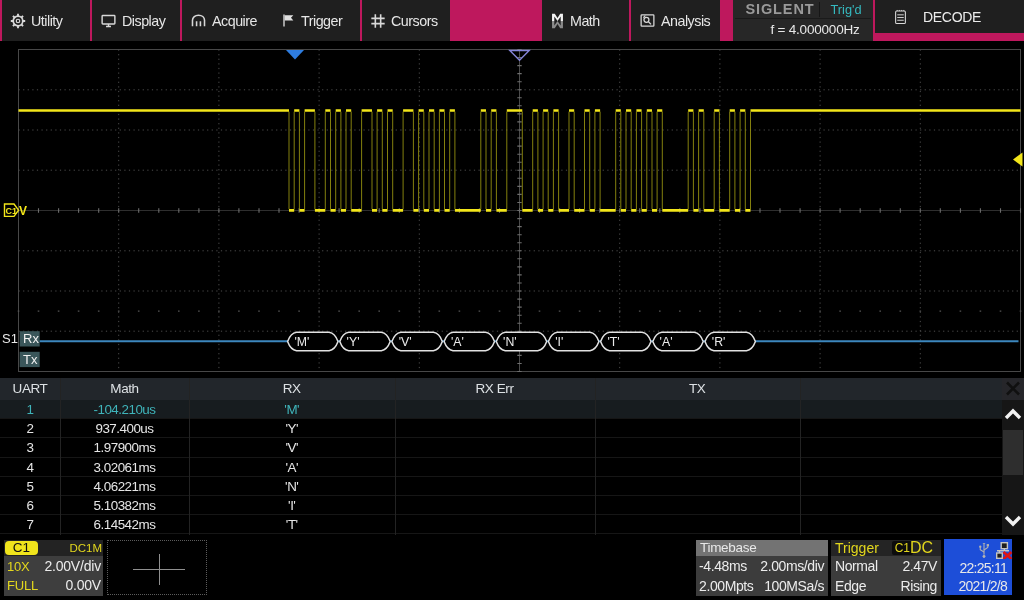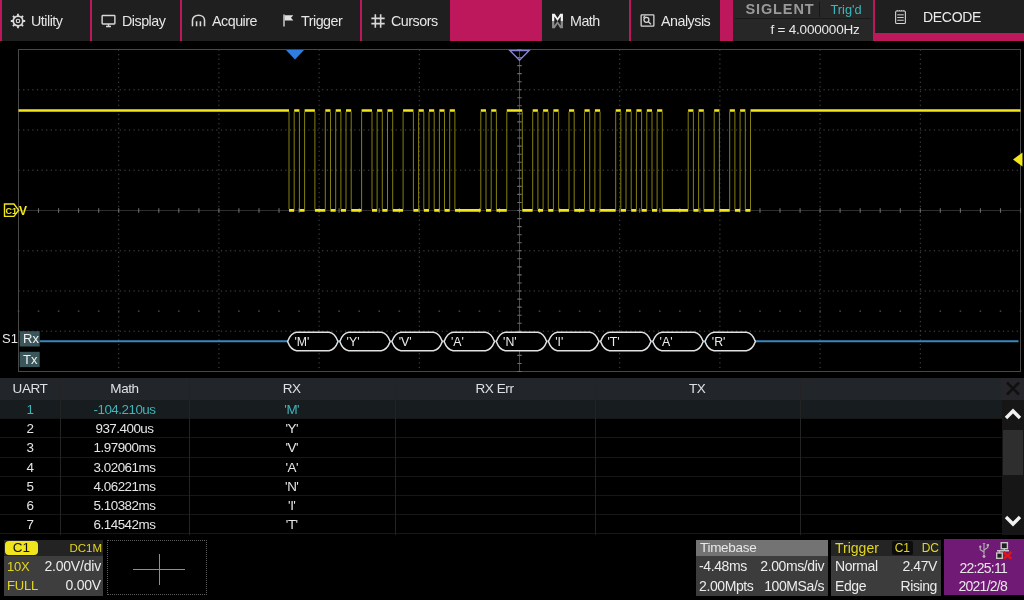--- a/index.html
+++ b/index.html
@@ -43,22 +43,22 @@
 .wval{position:absolute;right:2px;color:#ececec}
 #emptybox{position:absolute;left:107px;top:1.5px;width:100px;height:55px;border:1px dotted #5c5c5c}
 #tbbox{position:absolute;left:696px;top:2px;width:132px;height:56px;background:#3c3c3c}
 #tbhead{position:absolute;left:0;top:0;width:132px;height:16px;background:#737373;color:#e8e8e8;font-size:13.5px;letter-spacing:-0.3px;line-height:16px;padding-left:4px}
 .tbrow{position:absolute;left:0;width:132px;height:18.5px;line-height:18.5px;font-size:14px;letter-spacing:-0.4px;color:#ececec}
 .tl{position:absolute;left:3px}.tr{position:absolute;right:4px}
 #trgbox{position:absolute;left:831px;top:2px;width:110px;height:56px;background:#3c3c3c}
 #trghead{position:absolute;left:0;top:0;width:110px;height:16px;background:#242424}
 #trglab{position:absolute;left:4px;top:0;color:#e3d71d;font-size:14px;line-height:16px}
 #trgsrc{position:absolute;right:28px;top:1px;background:#0c0c0c;color:#e3d71d;font-size:12px;line-height:14px;padding:0 3px;border-radius:2px}
-#trgcpl{position:absolute;right:2px;top:1px;color:#e3d71d;font-size:12px;line-height:14px}
-#clock{position:absolute;left:944px;top:0.5px;width:80px;height:56px;background:#701a75;color:#e8e8e8;font-size:14px;letter-spacing:-0.75px}
+#trgcpl{position:absolute;right:8px;top:1px;color:#e3d71d;font-size:16px;line-height:14px}
+#clock{position:absolute;left:944px;top:0.5px;width:68px;height:56px;background:#1d4ed8;color:#e8e8e8;font-size:14px;letter-spacing:-0.75px}
 </style></head>
 <body>
 <div id="screen">
 
 <div id="menubar">
   <div class="mcell" style="left:2px;width:88px">
     <svg width="16" height="16" viewBox="0 0 24 24" fill="none" stroke="#d8d8d8">
       <circle cx="12" cy="12" r="7.2" stroke-width="2.6"></circle>
       <circle cx="12" cy="12" r="2.6" stroke-width="1.8"></circle>
       <g stroke-width="2.8">

